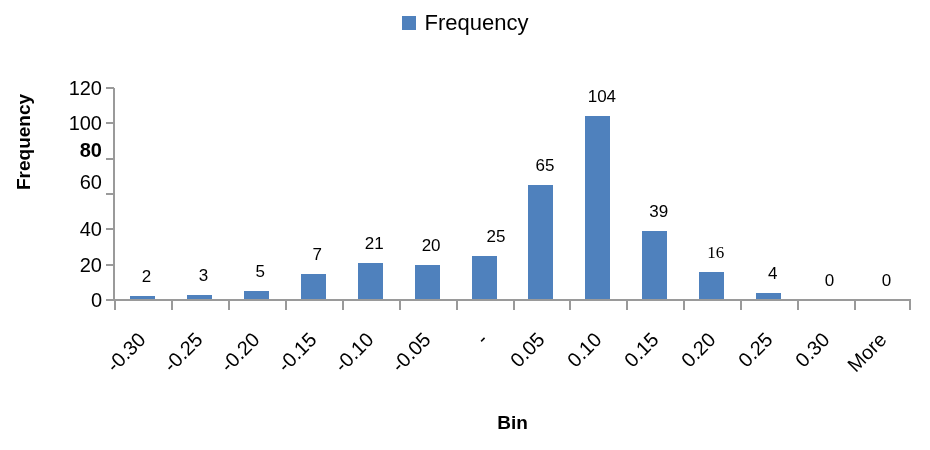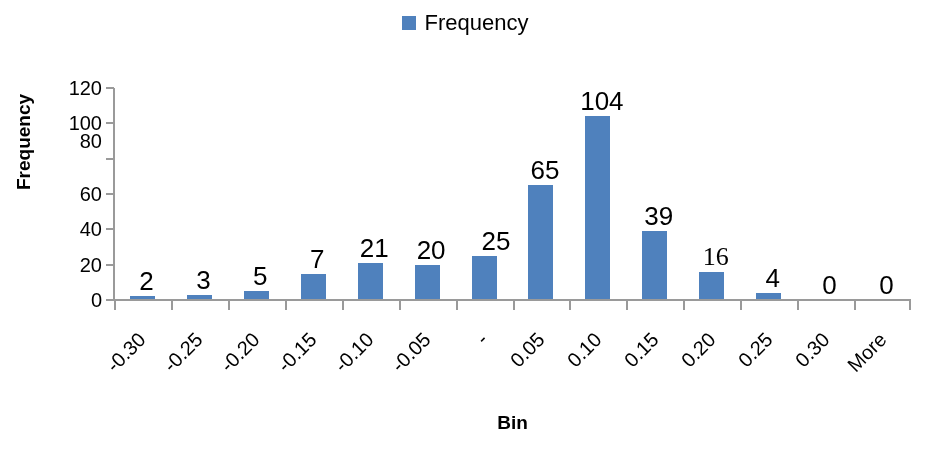--- a/index.html
+++ b/index.html
@@ -124,21 +124,21 @@
     width: 797px;
     height: 212px;
   }
   .bar {
     position: absolute;
     bottom: 0;
     background: #4F81BD;
   }
   .dlabel {
     position: absolute;
-    font-size: 26px;
+    font-size: 17px;
     color: #000000;
     line-height: 1;
     text-align: center;
     white-space: nowrap;
   }
   .xcat {
     position: absolute;
     font-size: 20px;
     color: #000000;
     line-height: 1;
@@ -157,22 +157,22 @@
     <span class="legend-swatch"></span>
     <span class="legend-label">Frequency</span>
   </div>
 
   <div class="ytitle">Frequency</div>
 
   <div class="ylabels-wrap">
       <div class="ylabel" style="top: 290px;">0</div>
       <div class="ylabel" style="top: 254.667px;">20</div>
       <div class="ylabel" style="top: 219.333px;">40</div>
-      <div class="ylabel" style="top: 184px;">60</div>
-      <div class="ylabel" style="top: 131px;">80</div>
+      <div class="ylabel" style="top: 172px;">60</div>
+      <div class="ylabel" style="top: 140px; font-weight: bold;">80</div>
       <div class="ylabel" style="top: 113.333px;">100</div>
       <div class="ylabel" style="top: 78px;">120</div>
     </div>
 
   <div class="yaxis-line"></div>
   <div id="yticks">
       <div class="ytick" style="top: 299px;"></div>
       <div class="ytick" style="top: 263.667px;"></div>
       <div class="ytick" style="top: 228.333px;"></div>
       <div class="ytick" style="top: 193px;"></div>

